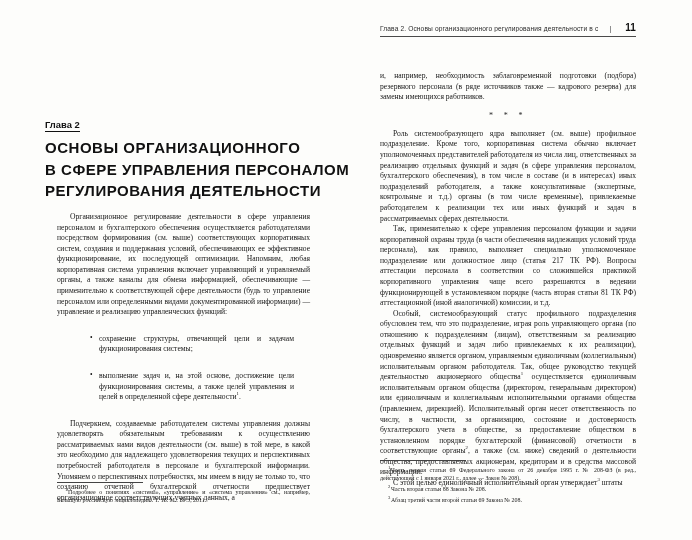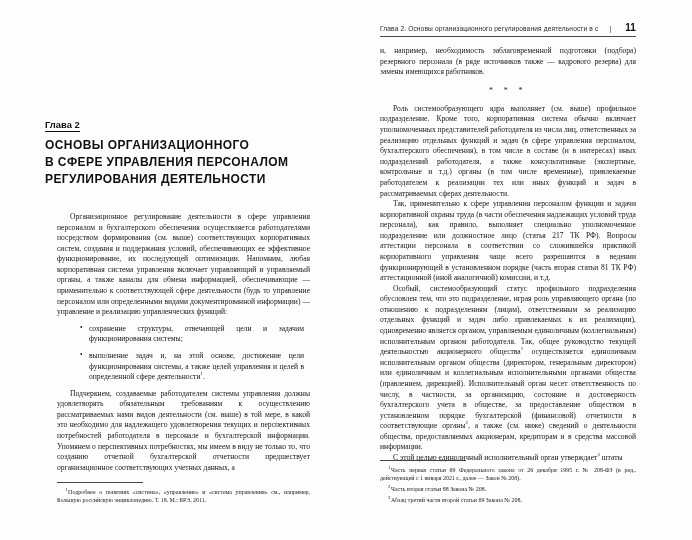--- a/index.html
+++ b/index.html
@@ -75,21 +75,21 @@
     color: #111;
     display: inline-block;
     border-bottom: 1.2px solid #111;
     padding-bottom: 1px;
     line-height: 1.1;
   }
   .chapter-title {
     margin-top: 5px;
     font-family: "Liberation Sans", sans-serif;
     font-weight: bold;
-    font-size: 12px;
+    font-size: 15px;
     line-height: 1.42;
     letter-spacing: 0.035em;
     color: #111;
   }
   .chapter-title div { white-space: nowrap; }
 
   
   .body-left {
     position: absolute;
     left: 57px;
@@ -109,30 +109,30 @@
     line-height: 1.395;
     text-align: justify;
     color: #161616;
   }
   p.para {
     margin: 0;
     text-indent: 13px;
     hyphens: auto;
     -webkit-hyphens: auto;
   }
-  p.para.noindent { text-indent: 0; }
+  p.para.noindent { text-indent: 0; margin-top: 25px; }
 
   ul.bullets {
     margin: 0;
     padding: 0 0 0 26px;
     list-style: none;
   }
   ul.bullets li {
     position: relative;
-    margin: 6px;
+    margin: 16px;
     text-align: justify;
     hyphens: auto;
     font-family: Liberation Serif, serif;
     -webkit-hyphens: auto;
   }
   ul.bullets li::before {
     content: "\2022";
     position: absolute;
     left: -9px;
     top: -0.5px;

